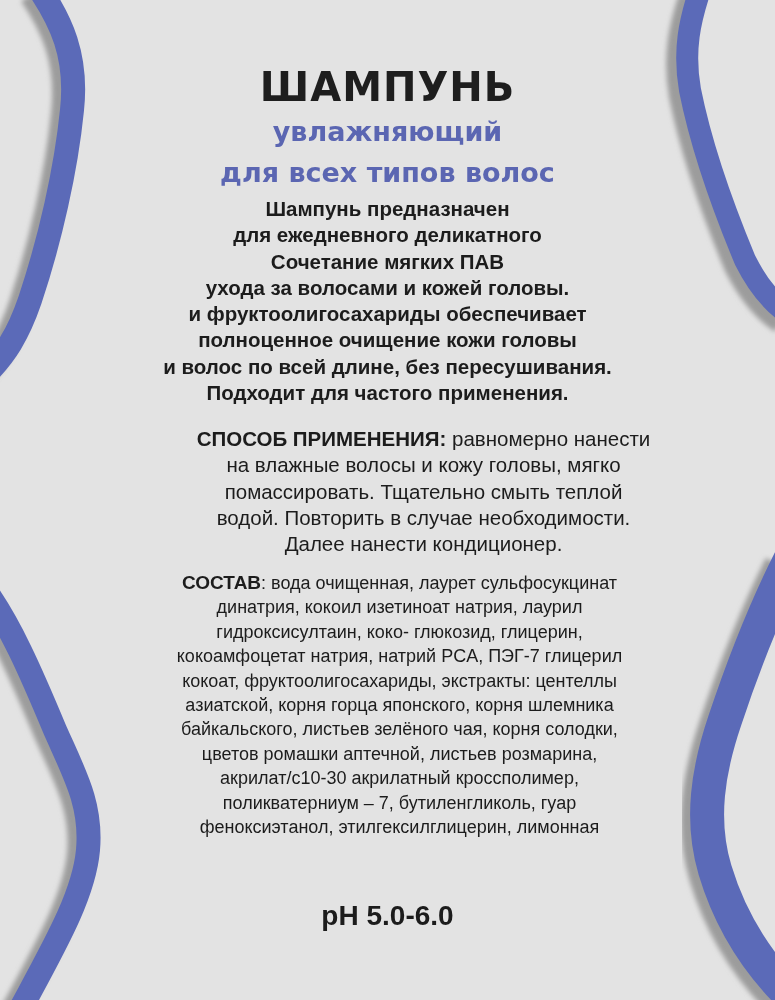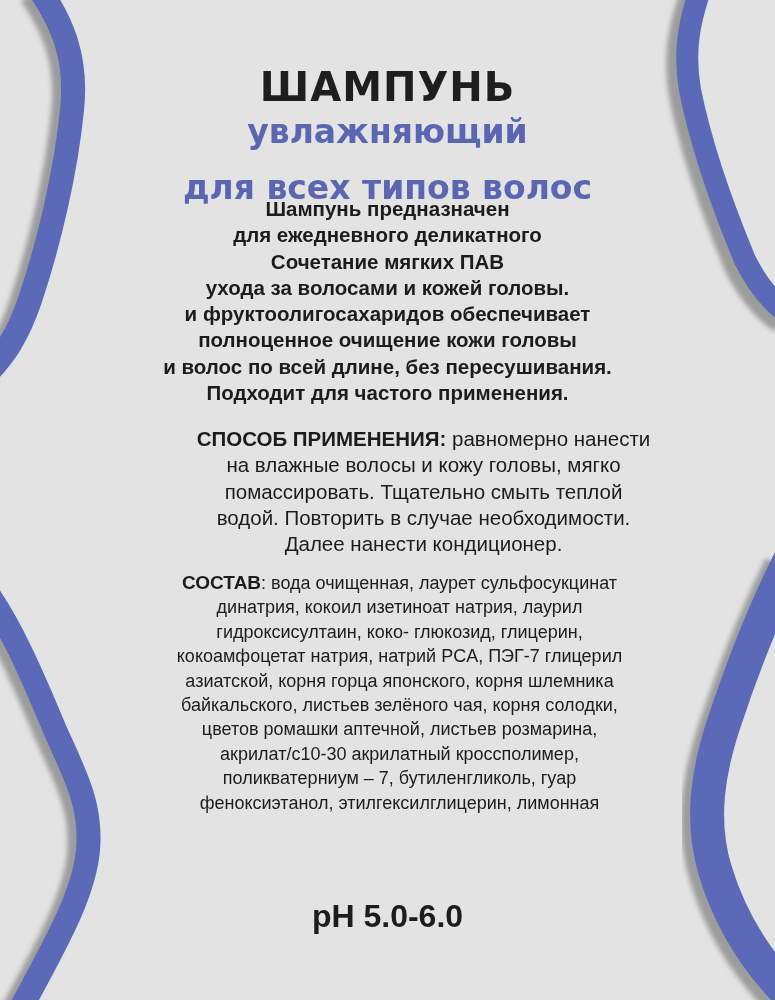--- a/index.html
+++ b/index.html
@@ -41,26 +41,26 @@
       letter-spacing: 1px;
       color: #1e1e1e;
       line-height: 46px;
     }
     .subtitle {
       position: absolute;
       left: 0;
       width: 775px;
       font-family: "DejaVu Sans", sans-serif;
       font-weight: bold;
-      font-size: 33px;
+      font-size: 27px;
       color: #5b66b2;
       line-height: 36px;
     }
     .sub1 { top: 114px; }
-    .sub2 { top: 170px; }
+    .sub2 { top: 155px; }
     .desc {
       position: absolute;
       left: 0;
       width: 775px;
       top: 196px;
       font-family: "Liberation Sans", sans-serif;
       font-weight: bold;
       font-size: 20.5px;
       line-height: 26.3px;
       color: #1c1c1c;
@@ -91,21 +91,21 @@
     }
     .composition div { white-space: nowrap; margin-left: 24px; }
     .composition .lbl { font-weight: bold; font-size: 19px; }
     .ph {
       position: absolute;
       left: 0;
       width: 775px;
       top: 900px;
       font-family: "Liberation Sans", sans-serif;
       font-weight: bold;
-      font-size: 32px;
+      font-size: 28px;
       line-height: 32px;
       color: #1c1c1c;
     }
   </style>
 </head>
 <body>
 
 <svg class="decor" viewBox="0 0 775 1000" xmlns="http://www.w3.org/2000/svg">
   <defs>
     <filter id="soft" x="-20%" y="-20%" width="140%" height="140%">
@@ -138,39 +138,40 @@
 
   <div class="title">ШАМПУНЬ</div>
   <div class="subtitle sub1">увлажняющий</div>
   <div class="subtitle sub2">для всех типов волос</div>
 
   <div class="desc">
     <div>Шампунь предназначен</div>
     <div>для ежедневного деликатного</div>
     <div>Сочетание мягких ПАВ</div>
     <div>ухода за волосами и кожей головы.</div>
-    <div>и фруктоолигосахаридов обеспечивает</div>
+    <div>и фруктоолигосахариды обеспечивает</div>
     <div>полноценное очищение кожи головы</div>
     <div>и волос по всей длине, без пересушивания.</div>
     <div>Подходит для частого применения.</div>
   </div>
 
   <div class="usage">
     <div><span class="lbl">СПОСОБ ПРИМЕНЕНИЯ:</span><span> равномерно нанести</span></div>
     <div>на влажные волосы и кожу головы, мягко</div>
     <div>помассировать. Тщательно смыть теплой</div>
     <div>водой. Повторить в случае необходимости.</div>
     <div>Далее нанести кондиционер.</div>
   </div>
 
   <div class="composition">
     <div><span class="lbl">СОСТАВ</span><span>: вода очищенная, лаурет сульфосукцинат</span></div>
     <div>динатрия, кокоил изетиноат натрия,  лаурил</div>
     <div>гидроксисултаин, коко- глюкозид, глицерин,</div>
     <div>кокоамфоцетат натрия, натрий PCA, ПЭГ-7 глицерил</div>
+    <div>кокоат, фруктоолигосахариды,  экстракты: центеллы</div>
     <div>азиатской, корня горца японского, корня шлемника</div>
     <div>байкальского,  листьев зелёного чая, корня солодки,</div>
     <div>цветов ромашки аптечной,  листьев розмарина,</div>
     <div>акрилат/с10-30 акрилатный  кроссполимер,</div>
     <div>поликватерниум  – 7, бутиленгликоль, гуар</div>
     <div>феноксиэтанол,  этилгексилглицерин, лимонная</div>
   </div>
 
   <div class="ph">pH 5.0-6.0</div>
 </div>

